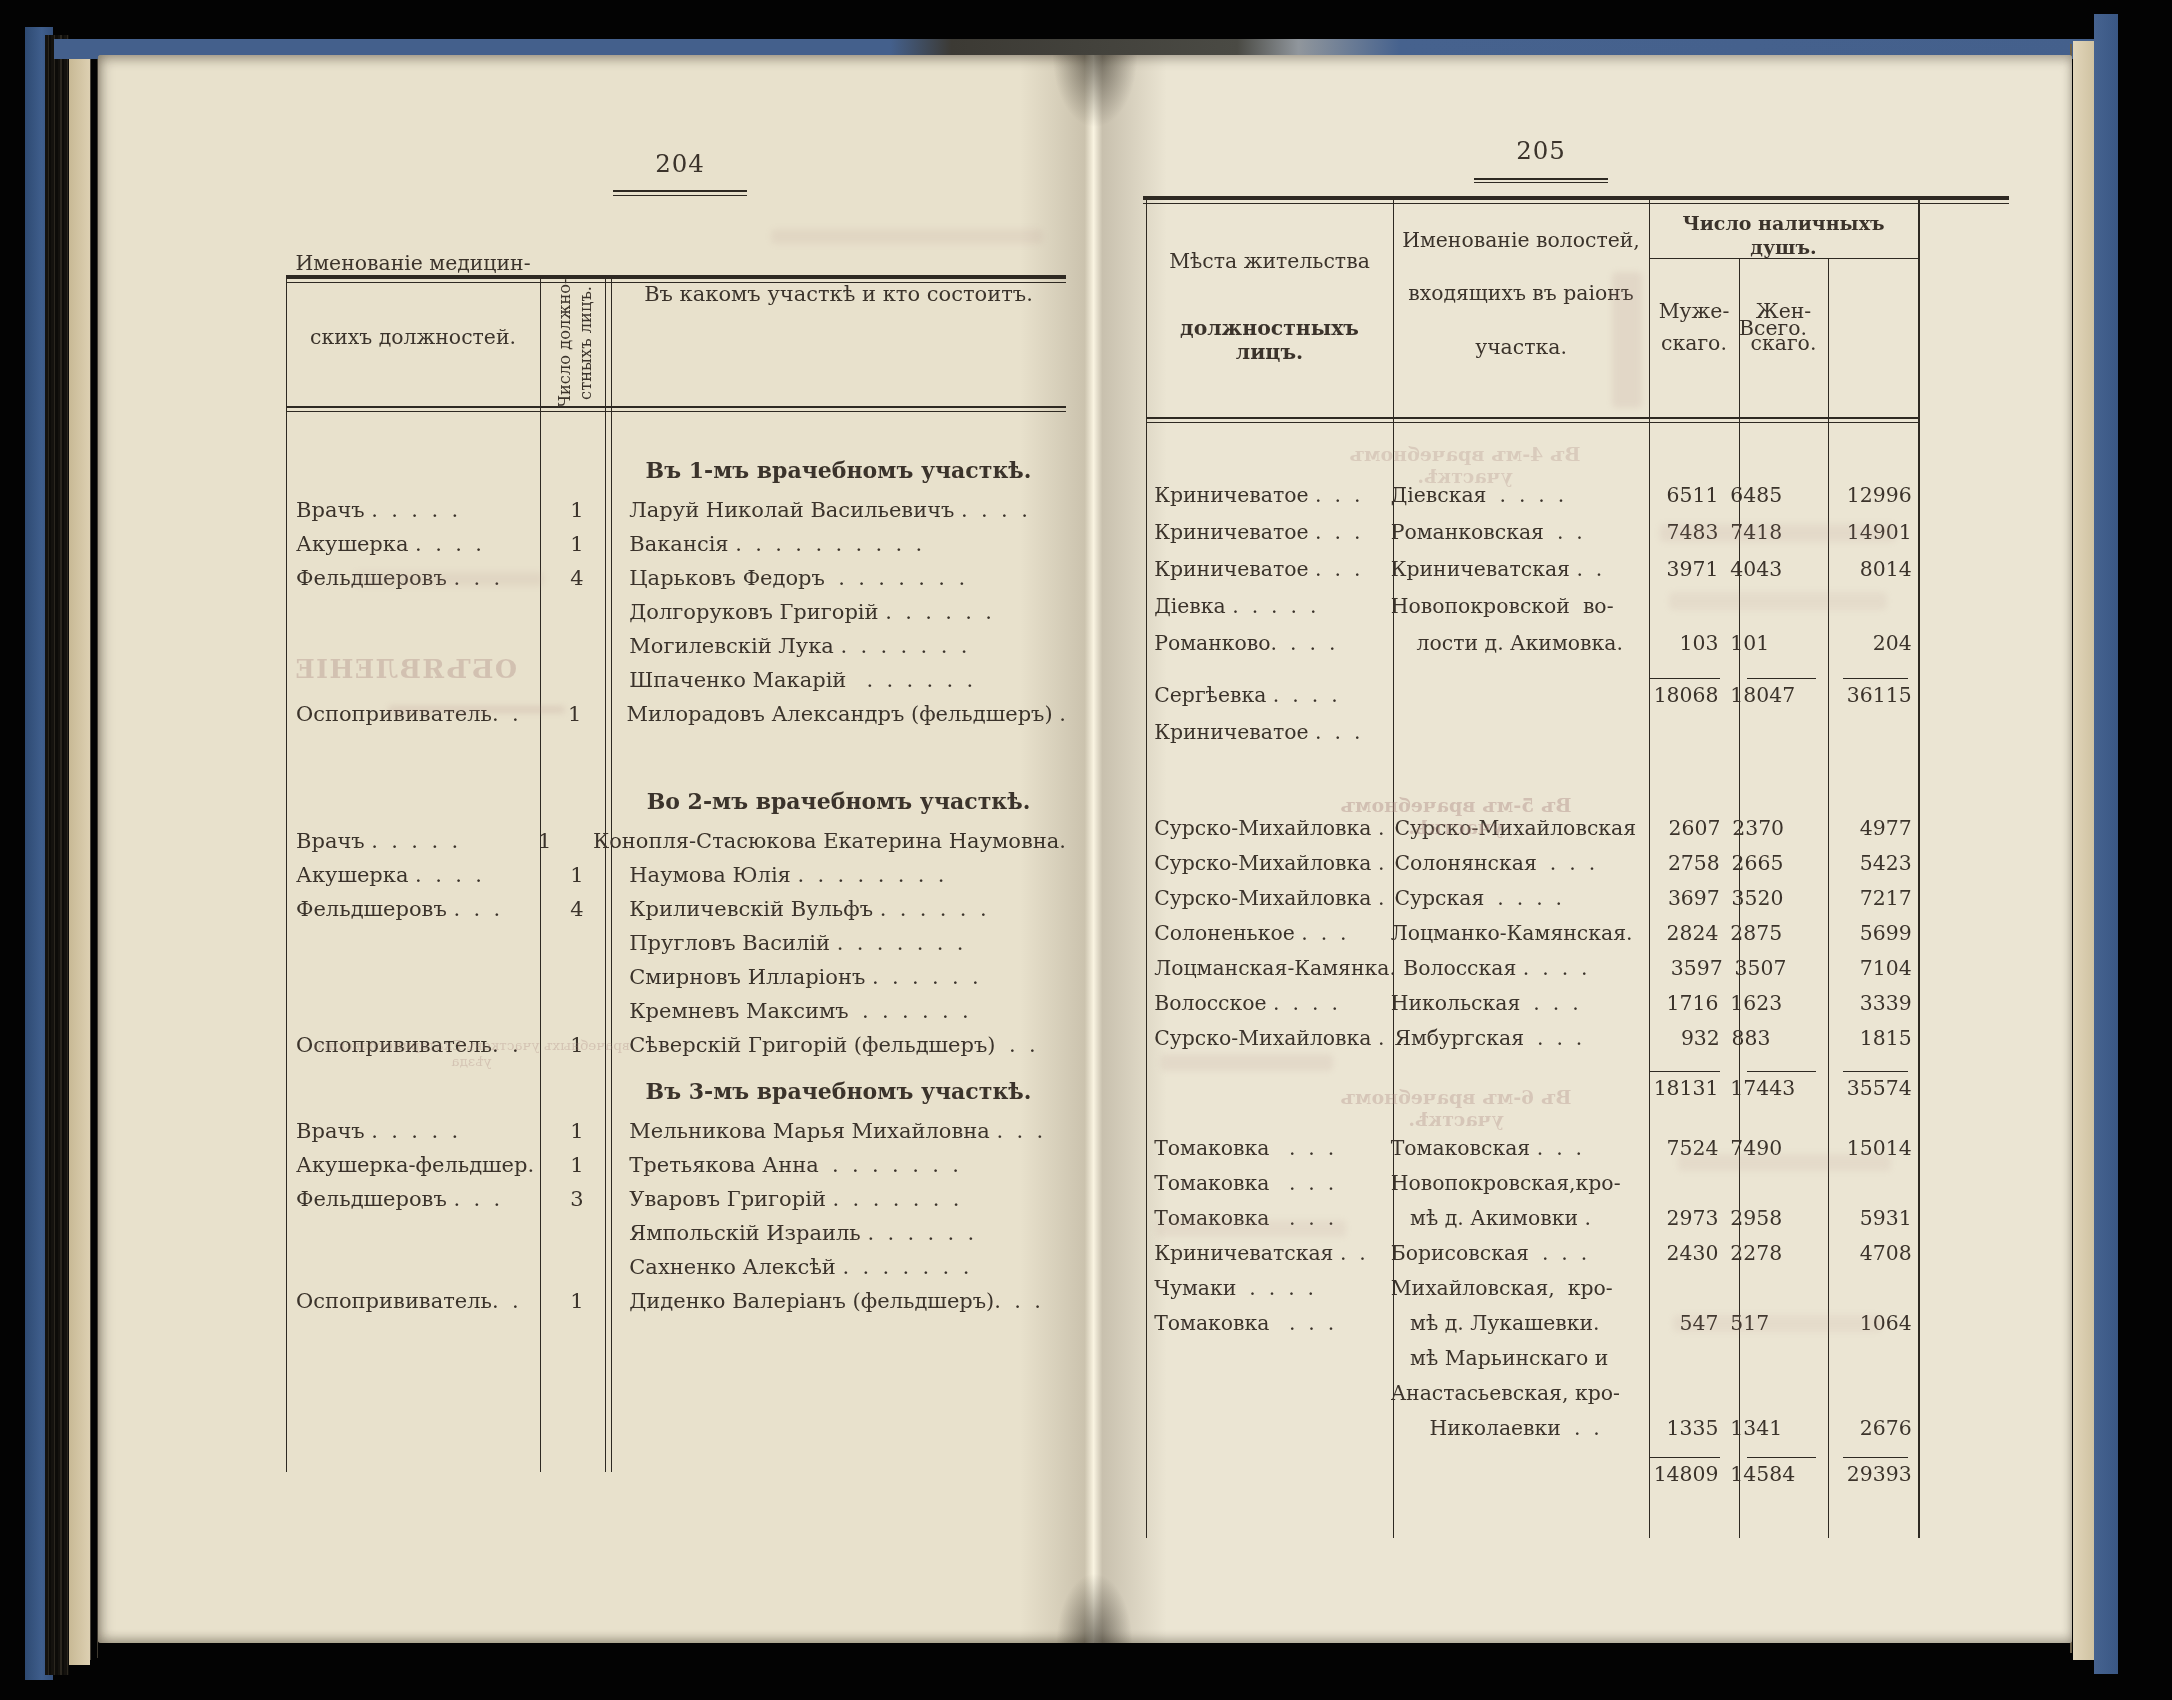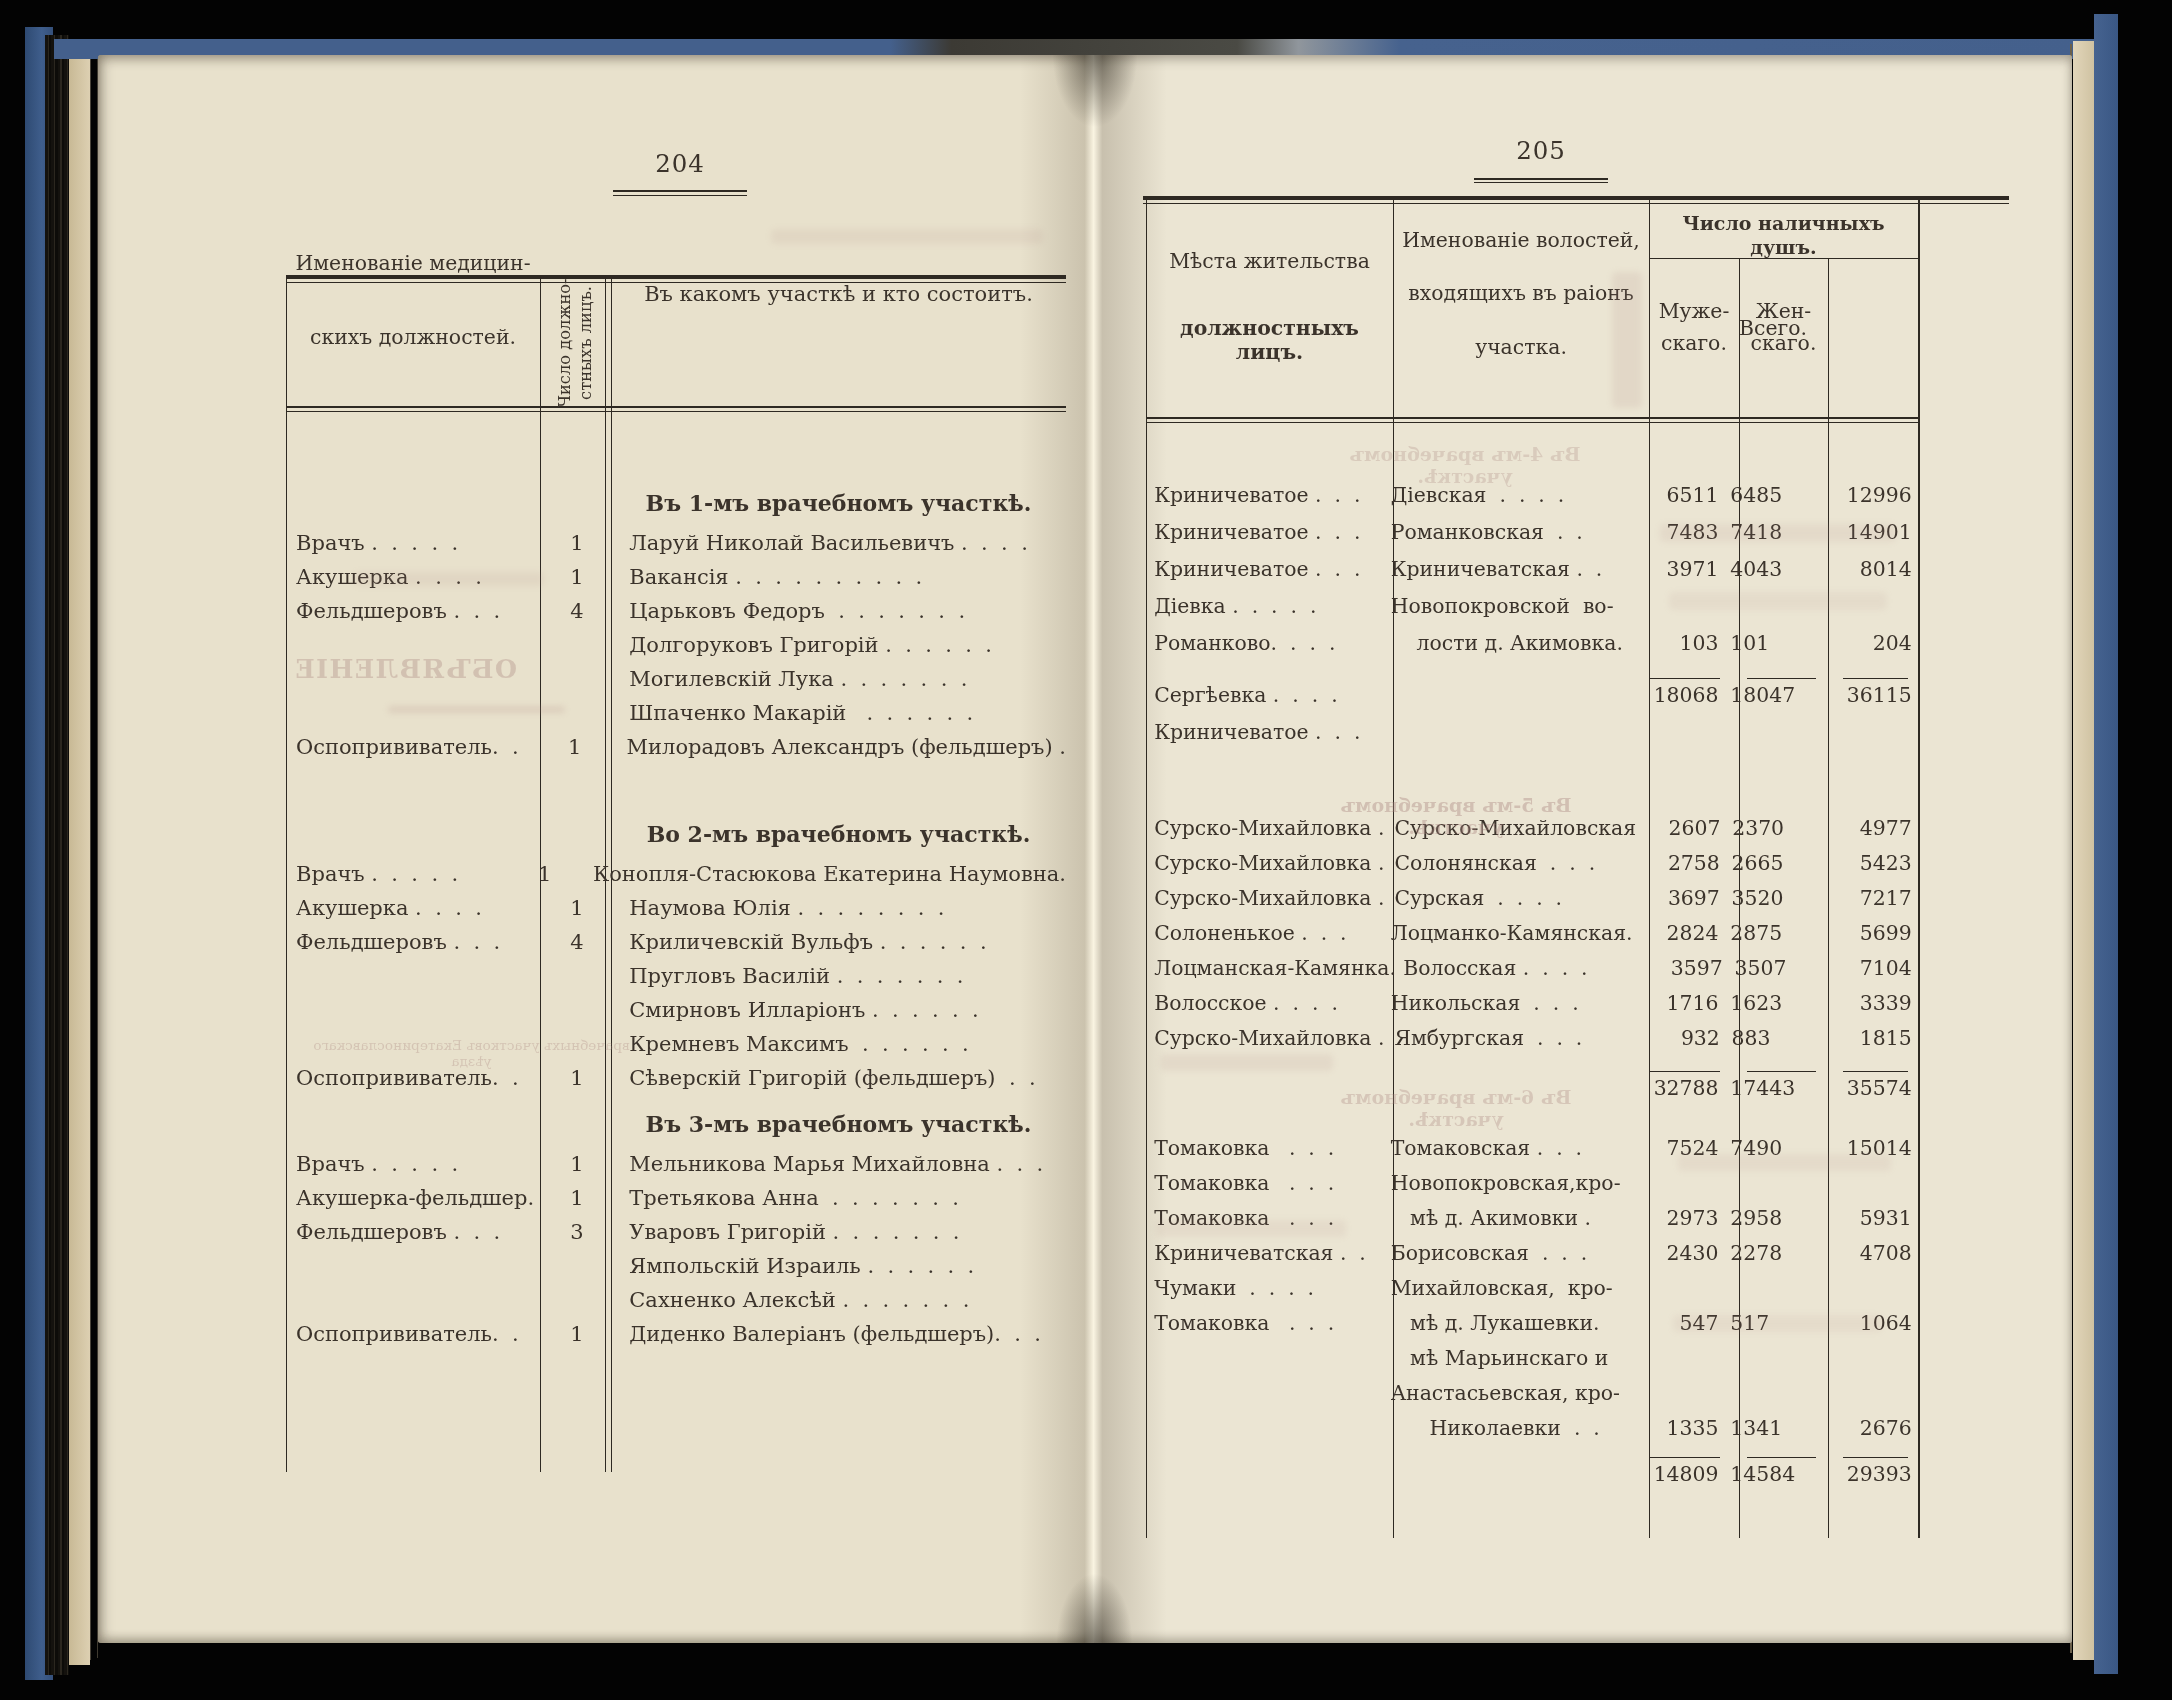--- a/index.html
+++ b/index.html
@@ -30,21 +30,21 @@
   
   .ctr{text-align:center;}
   .hdr{font-size:20.4px;line-height:23.6px;}
   .pnum{font-size:24.5px;letter-spacing:0.9px;}
   
   .lrow{display:flex;height:34px;font-size:21px;line-height:26px;white-space:pre;}
   .lc1{width:245px;padding-left:10px;}
   .lc2{width:72px;text-align:center;}
   .lc3{flex:1;padding-left:16.3px;}
   .lsec{position:absolute;left:286px;width:780px;}
-  .lhead{margin-left:326px;width:453px;text-align:center;font-weight:bold;font-size:22px;margin-bottom:13.6px;margin-top:33px;}
+  .lhead{margin-left:326px;width:453px;text-align:center;font-weight:bold;font-size:22px;margin-bottom:13.6px;}
   .rrow{display:flex;font-size:20.4px;line-height:25.4px;white-space:pre;}
   .h82 .rrow{height:37px;} .h78 .rrow{height:35px;}
   .rc1{width:239px;padding-left:8.2px;}
   .rc2{width:256px;padding-left:10px;}
   .rcm{width:90px;text-align:right;padding-right:11.8px;}
   .rcf{width:89px;padding-right:11.8px;}
   .rct{width:90px;text-align:right;padding-right:6.3px;}
   .rblock{position:absolute;left:1146px;width:772px;}
   .trow{margin-top:14.5px;}
   .sum{position:relative;}
@@ -373,21 +373,21 @@
           <div class="rc1">Сурско-Михайловка .</div>
           <div class="rc2">Ямбургская  .  .  .</div>
           <div class="rcm">932</div>
           <div class="rcf">883</div>
           <div class="rct">1815</div>
         </div>
       </div>
     <div class="rrow trow">
       <div class="rc1"></div>
       <div class="rc2"></div>
-      <div class="rcm sum">32788</div>
+      <div class="rcm sum">18131</div>
       <div class="rcf sum">17443</div>
       <div class="rct sum">35574</div>
     </div>
   </div>
 
   <div class="rblock h78" style="top:1136px;">
     <div>
 
         <div class="rrow">
           <div class="rc1">Томаковка   .  .  .</div>

